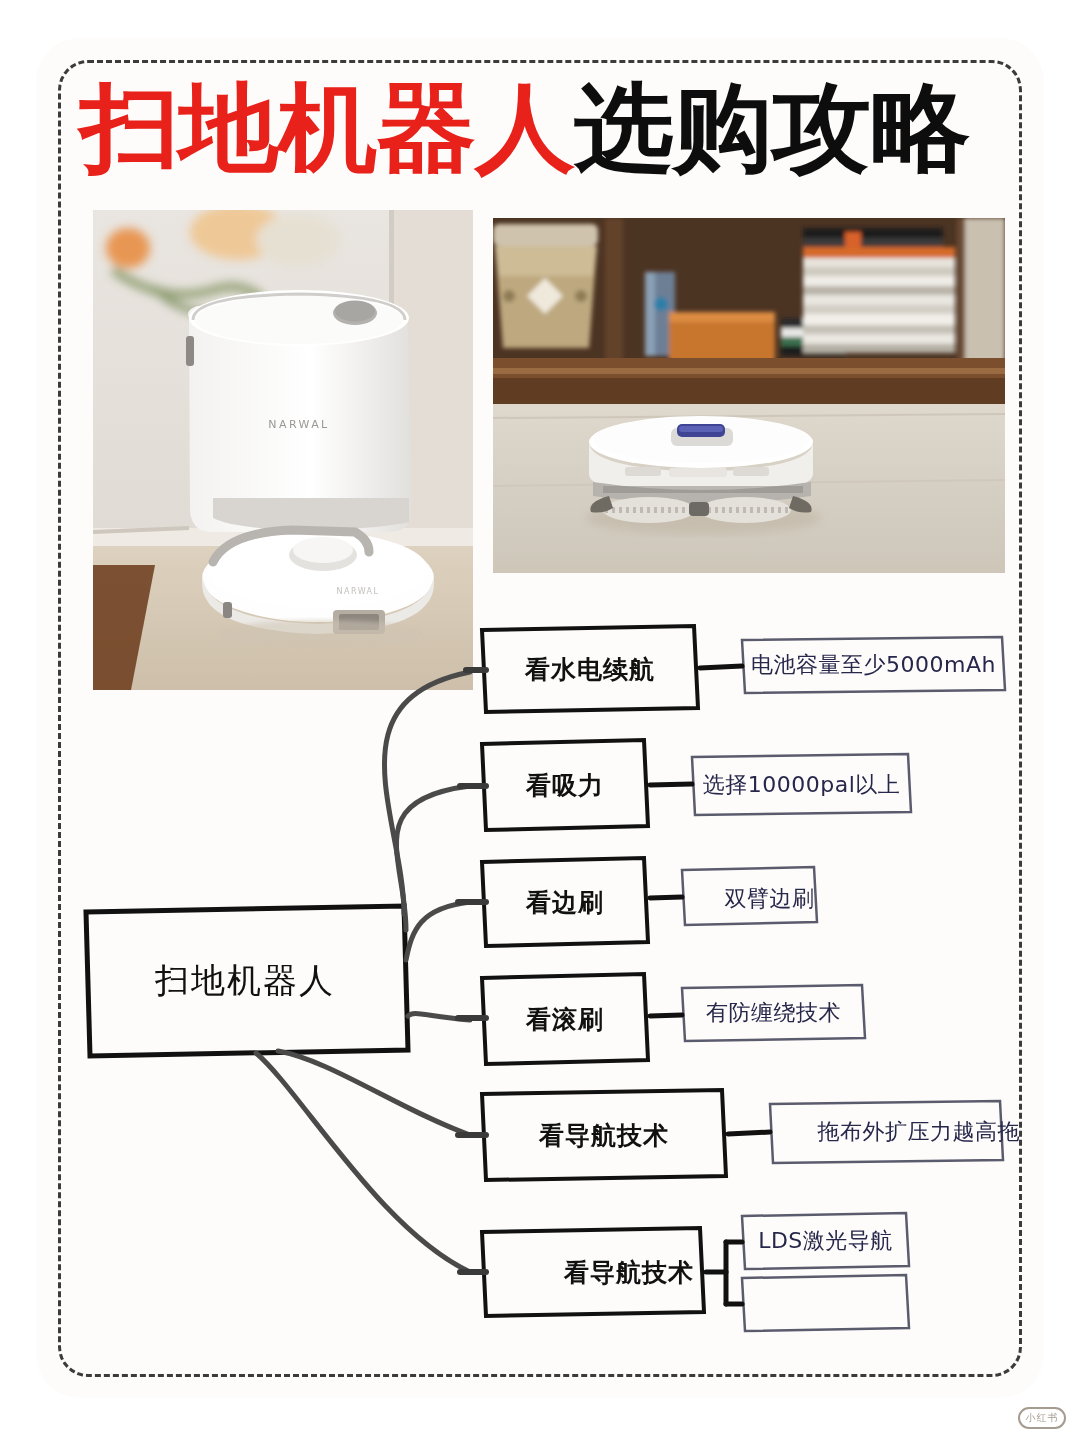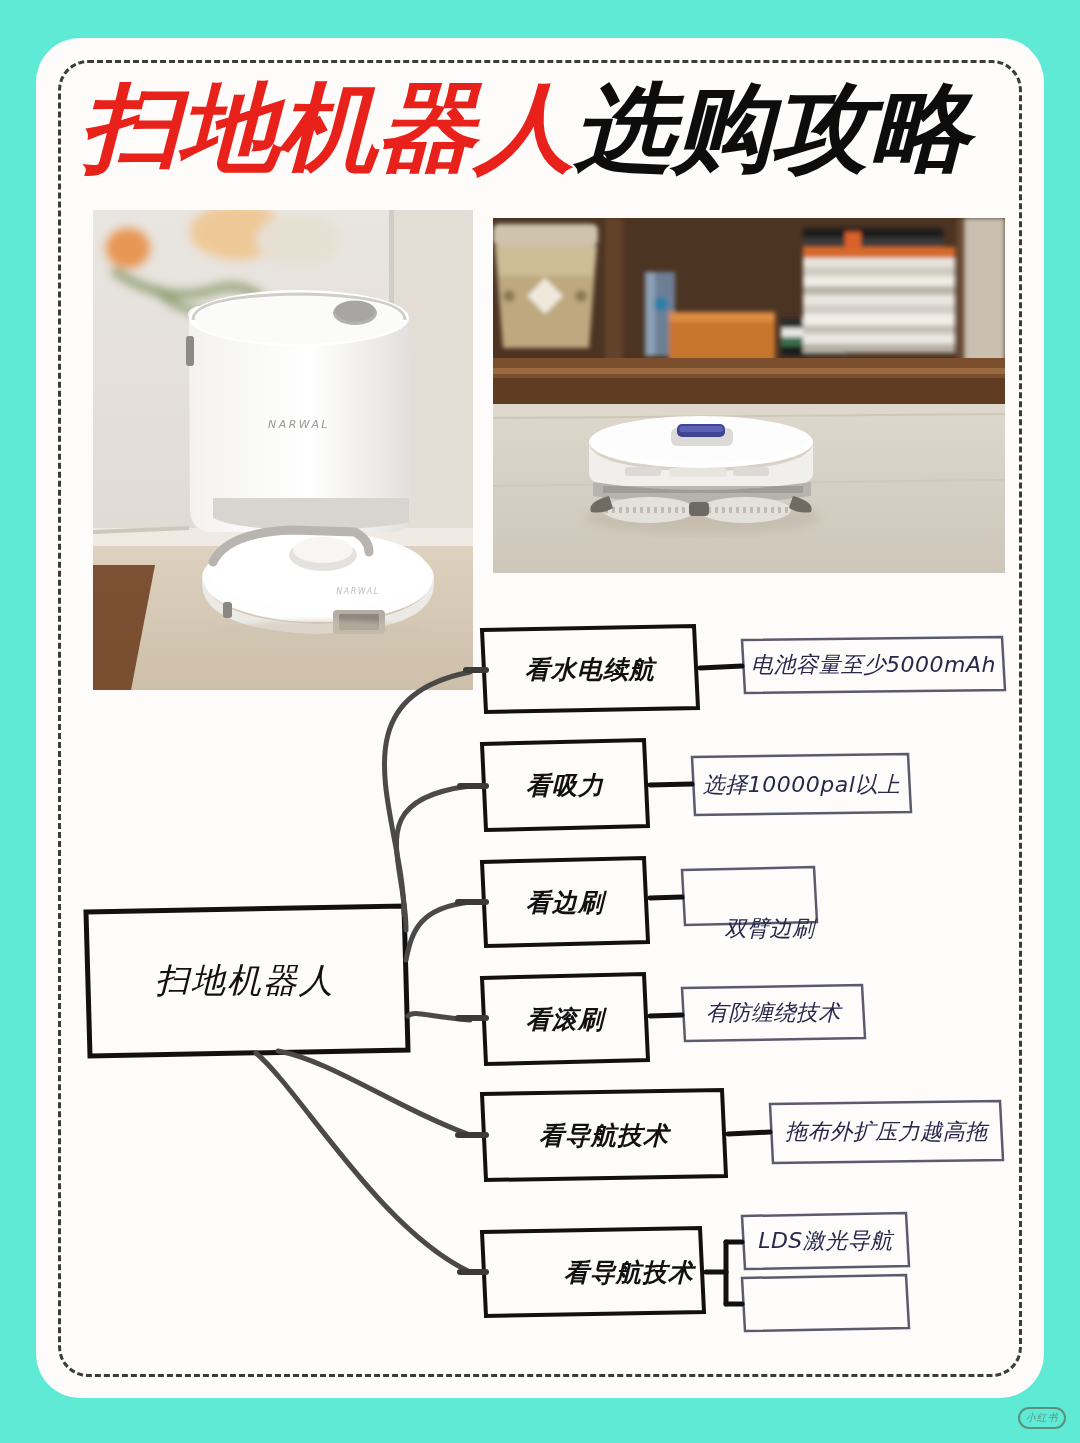--- a/index.html
+++ b/index.html
@@ -5,22 +5,21 @@
   * { margin:0; padding:0; box-sizing:border-box; }
   html, body {
     width:1080px; height:1443px;
     background:#52402f;
     font-family:"Liberation Sans","DejaVu Sans",sans-serif;
     overflow:hidden;
   }
   #poster {
     position:relative;
     width:1080px; height:1443px;
-    background:#5eead4;
-    font-style:italic;
+    background:#ffffff;
   }
   
   .card {
     position:absolute;
     left:36px; top:38px;
     width:1008px; height:1360px;
     background:#fdfcfa;
     border-radius:44px;
   }
   .dashed-frame {
@@ -372,27 +371,27 @@
     <div class="node branch-node" style="left:482px; top:1228px; width:222px; height:88px;margin-left:36px;">
       <span>看导航技术</span>
     </div>
 
     <div class="node leaf-node" style="left:742px; top:637px; width:263px; height:56px;">
       <span>电池容量至少5000mAh</span>
     </div>
     <div class="node leaf-node" style="left:692px; top:754px; width:219px; height:61px;">
       <span>选择10000pal以上</span>
     </div>
-    <div class="node leaf-node" style="left:682px; top:900px; width:135px; height:58px;padding-left:40px;">
+    <div class="node leaf-node" style="left:682px; top:870px; width:135px; height:58px;padding-left:40px;">
       <span>双臂边刷</span>
     </div>
     <div class="node leaf-node" style="left:682px; top:985px; width:183px; height:56px;">
       <span>有防缠绕技术</span>
     </div>
-    <div class="node leaf-node" style="left:770px; top:1101px; width:233px; height:62px;">
+    <div class="node leaf-node" style="left:787px; top:1101px; width:233px; height:62px;justify-content:flex-end;">
       <span>拖布外扩压力越高拖</span>
     </div>
     <div class="node leaf-node" style="left:742px; top:1213px; width:167px; height:56px;">
       <span>LDS激光导航</span>
     </div>
   </div>
 
   <div class="watermark">
     <span>小红书</span>
   </div>

